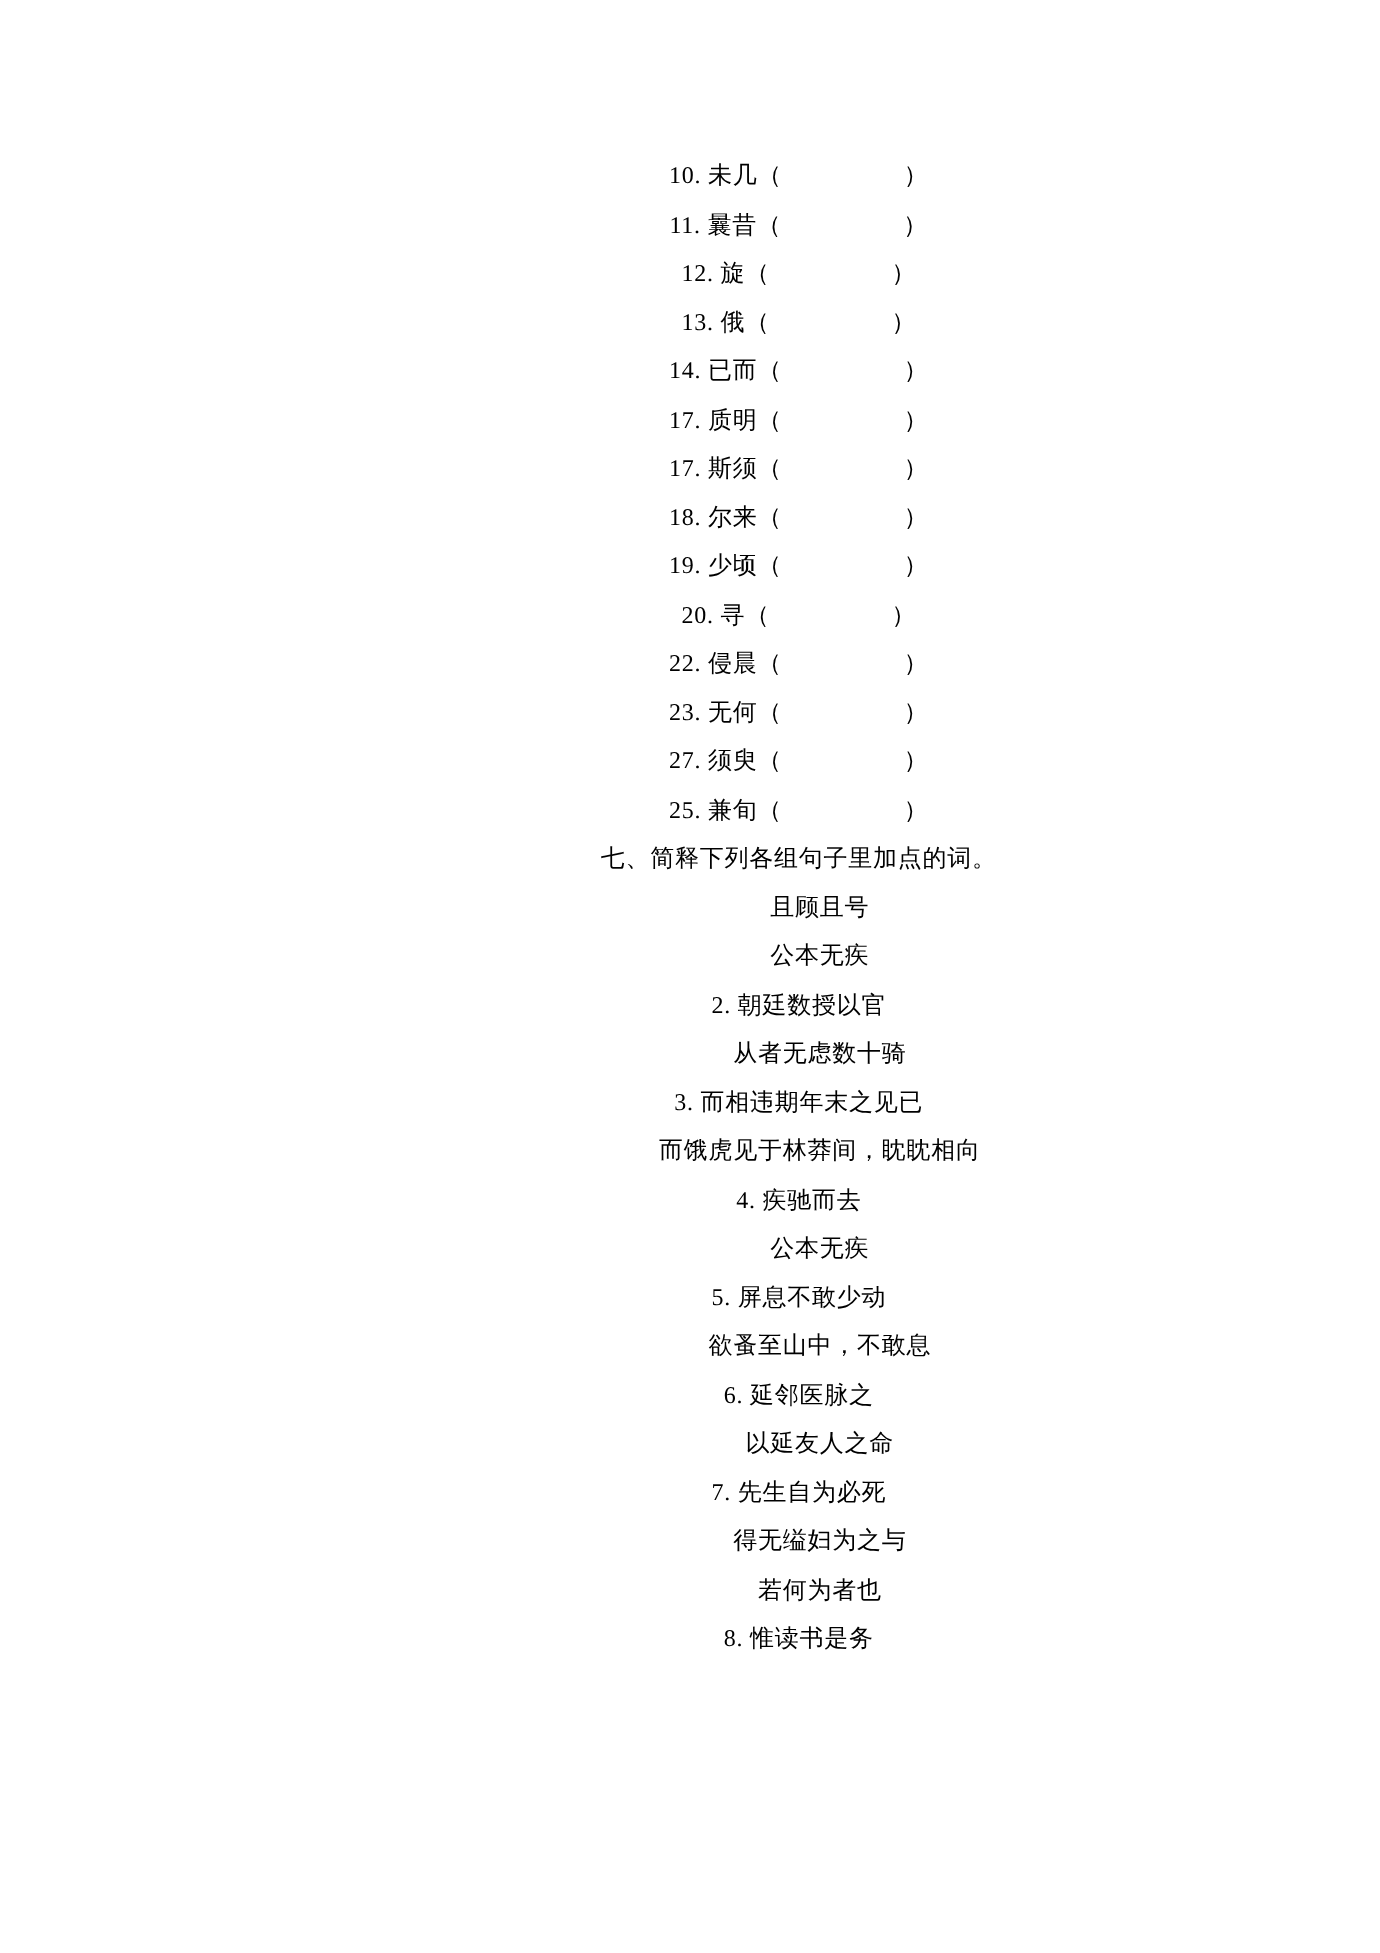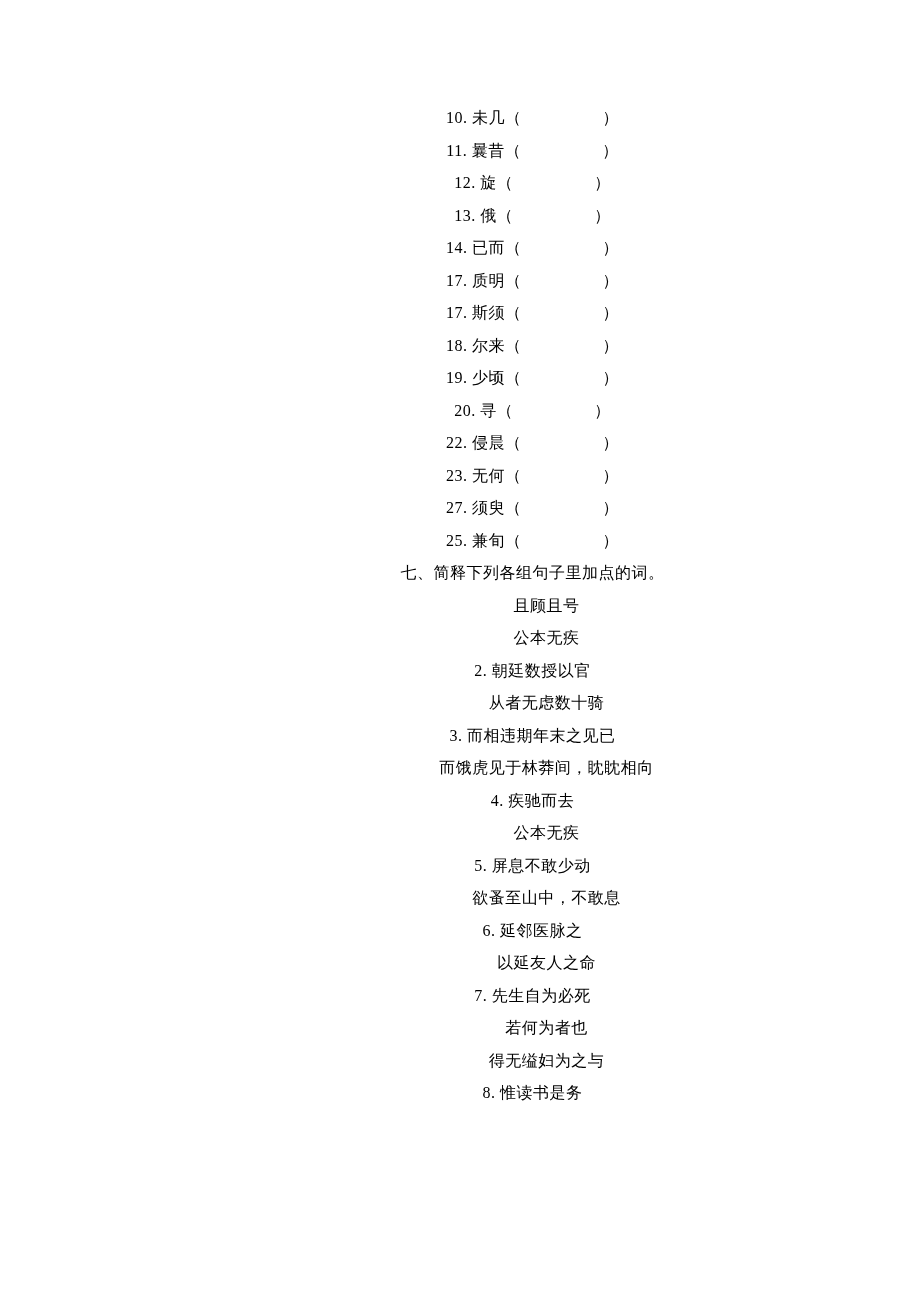--- a/index.html
+++ b/index.html
@@ -61,17 +61,17 @@
       <p class="line indent">从者无虑数十骑</p>
       <p class="line">3. 而相违期年末之见已</p>
       <p class="line indent">而饿虎见于林莽间，眈眈相向</p>
       <p class="line">4. 疾驰而去</p>
       <p class="line indent">公本无疾</p>
       <p class="line">5. 屏息不敢少动</p>
       <p class="line indent">欲蚤至山中，不敢息</p>
       <p class="line">6. 延邻医脉之</p>
       <p class="line indent">以延友人之命</p>
       <p class="line">7. 先生自为必死</p>
+      <p class="line indent">得无缢妇为之与</p>
       <p class="line indent">若何为者也</p>
-      <p class="line indent">得无缢妇为之与</p>
       <p class="line">8. 惟读书是务</p>
     </div>
 </div>
 
 </body></html>

